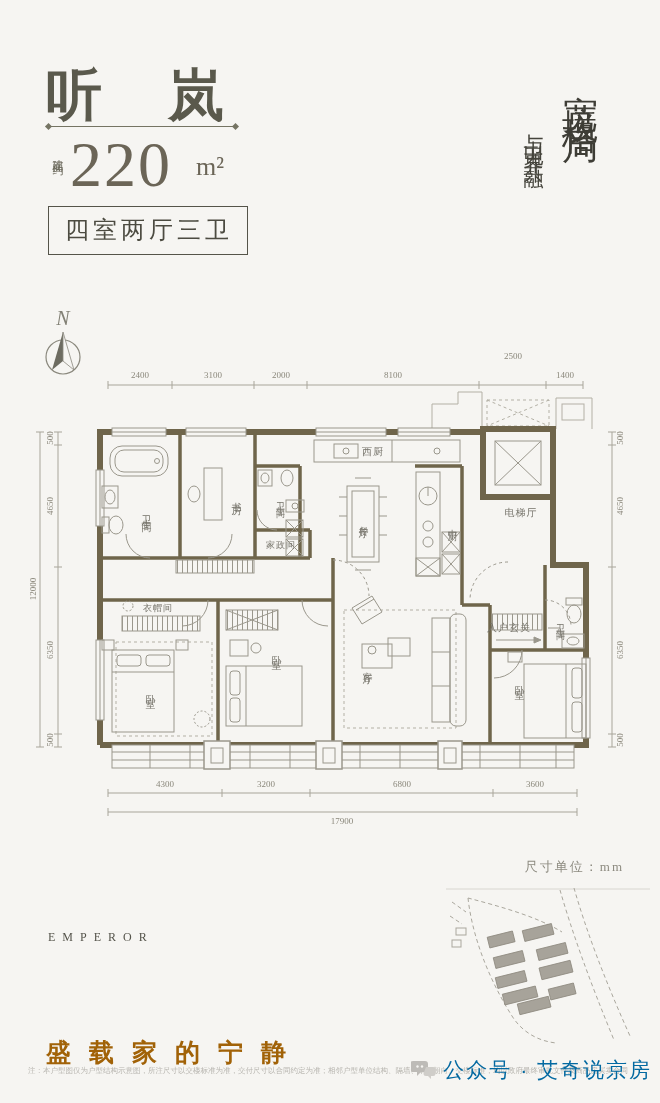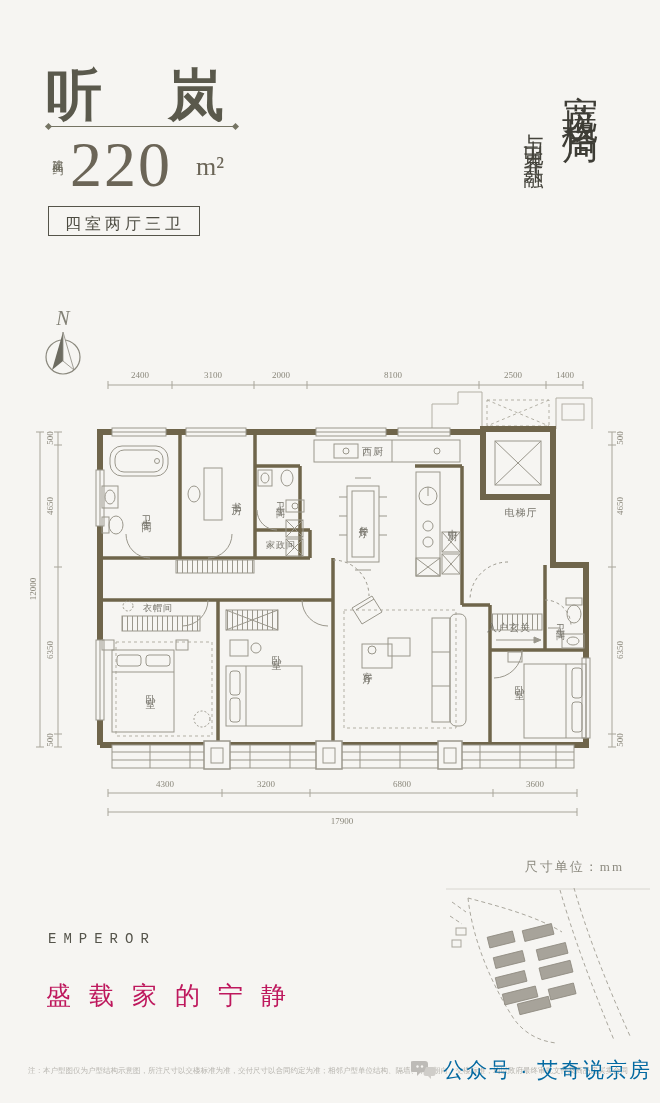--- a/index.html
+++ b/index.html
@@ -7,35 +7,35 @@
        font-family:"Liberation Serif","DejaVu Serif",serif;color:#504f45;}
   .abs{position:absolute;}
   
   .title{left:46px;top:58px;font-size:56px;font-weight:600;letter-spacing:26px;color:#5a594c;}
   .rule{left:48px;top:126px;width:188px;height:1px;background:#757463;}
   .rule i{position:absolute;top:-2px;width:5px;height:5px;background:#757463;transform:rotate(45deg);}
   .rule i.l{left:-2px}.rule i.r{right:-2px}
   .areaPrefix{left:50px;top:150px;writing-mode:vertical-rl;font-size:11px;letter-spacing:3px;color:#6b695c;}
   .areaNum{left:70px;top:128px;font-size:64px;color:#6b6557;letter-spacing:2px;}
   .areaUnit{left:196px;top:152px;font-size:26px;color:#6b6557;}
-  .layoutBox{left:48px;top:206px;border:1.5px solid #55544a;padding:7px 14px 0 16px;
-             font-size:16px;letter-spacing:4px;color:#4c4b41;background:transparent;}
+  .layoutBox{left:48px;top:206px;border:1.5px solid #55544a;padding:7px 14px 8px 16px;
+             font-size:24px;letter-spacing:4px;color:#4c4b41;background:transparent;}
   .tagMain{right:56px;top:66px;writing-mode:vertical-rl;font-size:36px;letter-spacing:12px;color:#3e3d36;font-weight:500;}
   .tagSub{right:112px;top:118px;writing-mode:vertical-rl;font-size:20px;letter-spacing:7px;color:#45443c;}
   
   .lbl{position:absolute;transform:translate(-50%,-50%);font-size:10px;color:#75736a;letter-spacing:1px;white-space:nowrap;}
   .lbl.v{writing-mode:vertical-rl;letter-spacing:3px;}
   .lbl.s{font-size:9px;padding-left:6px;}
   .dim{position:absolute;transform:translate(-50%,-50%);font-size:9px;color:#8b887c;white-space:nowrap;}
   .dim.rot{transform:translate(-50%,-50%) rotate(-90deg);}
   .north{left:63px;top:318px;transform:translate(-50%,-50%);font-style:italic;font-size:20px;color:#828075;}
   
   .unitNote{right:36px;top:858px;font-size:13px;letter-spacing:2px;color:#8d8b80;text-align:right;}
-  .brand{left:48px;top:926px;font-size:14px;letter-spacing:7px;line-height:1.95;color:#55544b;font-family:Liberation Mono, monospace;}
-  .slogan{left:46px;top:979px;font-size:25px;letter-spacing:18px;color:#be185d;font-weight:400;}
+  .brand{left:48px;top:926px;font-size:12px;letter-spacing:7px;line-height:1.95;color:#55544b;}
+  .slogan{left:46px;top:1036px;font-size:25px;letter-spacing:18px;color:#a16207;font-weight:700;}
   .disclaimer{left:28px;top:1066px;width:600px;font-size:7.5px;color:#b7b5af;white-space:nowrap;overflow:hidden;}
   .watermark{right:8px;top:1056px;display:flex;align-items:center;gap:6px;color:#0369a1;
              font-size:21px;letter-spacing:2px;font-family:"Liberation Sans",sans-serif;}
   svg{display:block;}
 </style>
 </head>
 <body>
 
 <svg class="abs" style="left:0;top:0" width="660" height="1103" viewBox="0 0 660 1103">
   <defs>
@@ -256,21 +256,21 @@
 <div class="abs areaUnit">m²</div>
 <div class="abs layoutBox">四室两厅三卫</div>
 <div class="abs tagMain">宽境格局</div>
 <div class="abs tagSub">与山无界共融</div>
 <div class="north abs">N</div>
 
 <div class="dim" style="left:140px;top:375px">2400</div>
 <div class="dim" style="left:213px;top:375px">3100</div>
 <div class="dim" style="left:281px;top:375px">2000</div>
 <div class="dim" style="left:393px;top:375px">8100</div>
-<div class="dim" style="left:513px;top:375px">2500</div>
+<div class="dim" style="left:513px;top:356px">2500</div>
 <div class="dim" style="left:565px;top:375px">1400</div>
 <div class="dim" style="left:165px;top:784px">4300</div>
 <div class="dim" style="left:266px;top:784px">3200</div>
 <div class="dim" style="left:402px;top:784px">6800</div>
 <div class="dim" style="left:535px;top:784px">3600</div>
 <div class="dim" style="left:342px;top:821px">17900</div>
 <div class="dim rot" style="left:50px;top:438px">500</div>
 <div class="dim rot" style="left:50px;top:506px">4650</div>
 <div class="dim rot" style="left:50px;top:650px">6350</div>
 <div class="dim rot" style="left:50px;top:740px">500</div>

